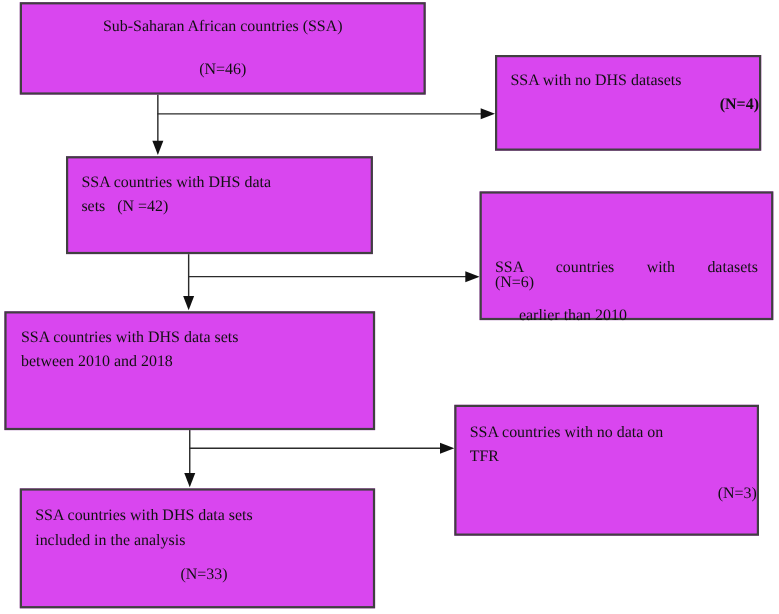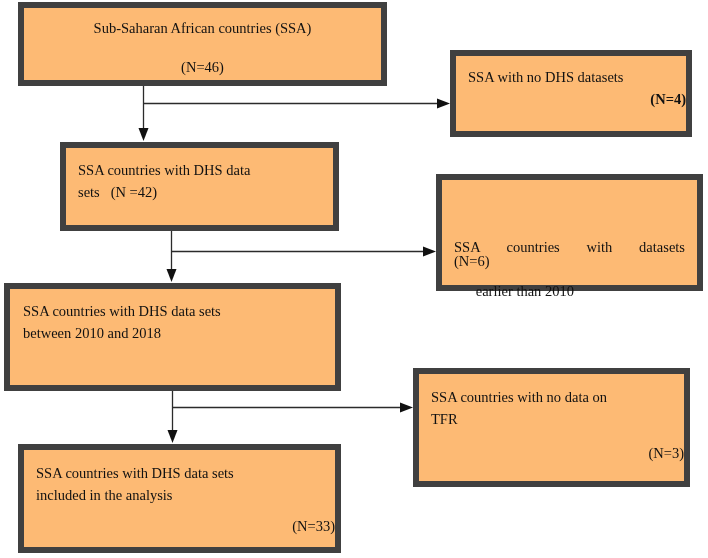--- a/index.html
+++ b/index.html
@@ -12,22 +12,22 @@
     width: 708px;
     height: 558px;
     background: #ffffff;
     font-family: "Liberation Serif", "DejaVu Serif", serif;
     color: #111111;
     overflow: hidden;
   }
   .node {
     position: absolute;
     box-sizing: border-box;
-    border: 6px solid #404040;
-    background: #fdba74;
+    border: 2px solid #404040;
+    background: #d946ef;
   }
   .node-text {
     position: absolute;
     left: 0;
     right: 0;
     font-size: 14.5px;
     line-height: 1.52;
     color: #111111;
     white-space: pre-wrap;
   }
@@ -42,21 +42,21 @@
   
   #box-dhs { left: 18px; top: 142px; width: 279px; height: 89px; margin-left: 42px; }
   #box-dhs .line-main { top: 11px; text-align: left; padding: 0 0 0 12px; }
   
   #box-range { left: 4px; top: 283px; width: 337px; height: 108px; }
   #box-range .line-main { top: 11px; text-align: left; padding: 0 0 0 13px; }
   #box-range .line-count { top: 62px; text-align: left; padding: 0 0 0 99px; }
   
   #box-included { left: 18px; top: 444px; width: 323px; height: 109px; }
   #box-included .line-main { top: 12px; text-align: left; padding: 0 0 0 12px; }
-  #box-included .line-count { top: 65px; text-align: right; padding: 0 0 0 12px; }
+  #box-included .line-count { top: 65px; text-align: center; padding: 0 0 0 12px; }
   
   #box-excl-nodhs { left: 450px; top: 50px; width: 242px; height: 87px; }
   #box-excl-nodhs .line-main { top: 10px; text-align: left; padding: 0 6px 0 12px; }
   #box-excl-nodhs .line-count { top: 32px; text-align: right; padding: 0 0 0 35px; font-weight: bold; }
   
   #box-excl-early { left: 436px; top: 174px; width: 267px; height: 117px; }
   #box-excl-early .line-main {
     top: 12px; text-align: justify; text-align-last: left;
     padding: 0 12px 0 12px;
   }

